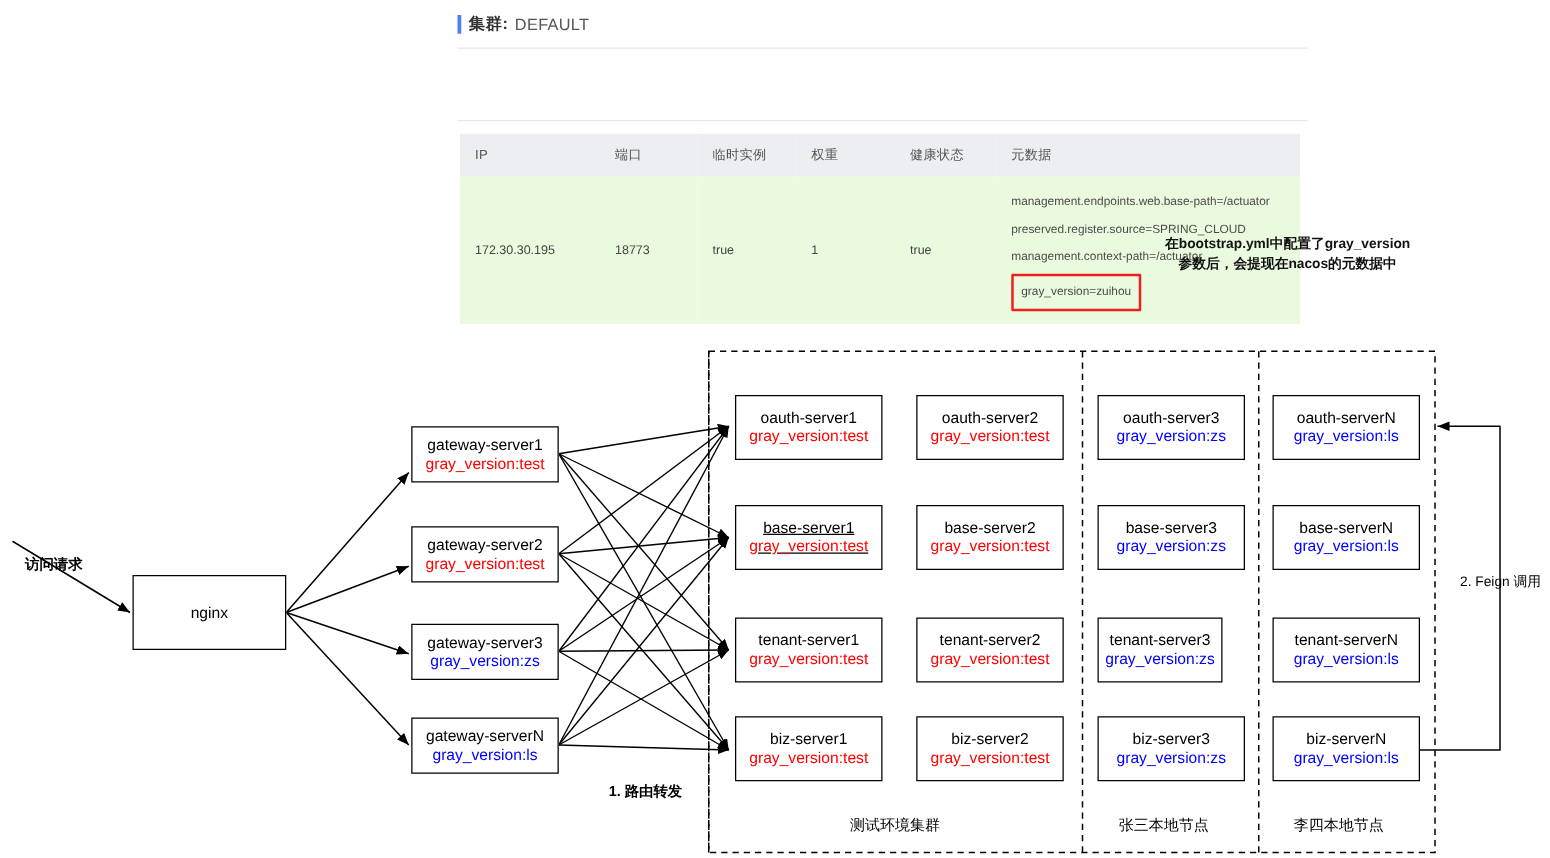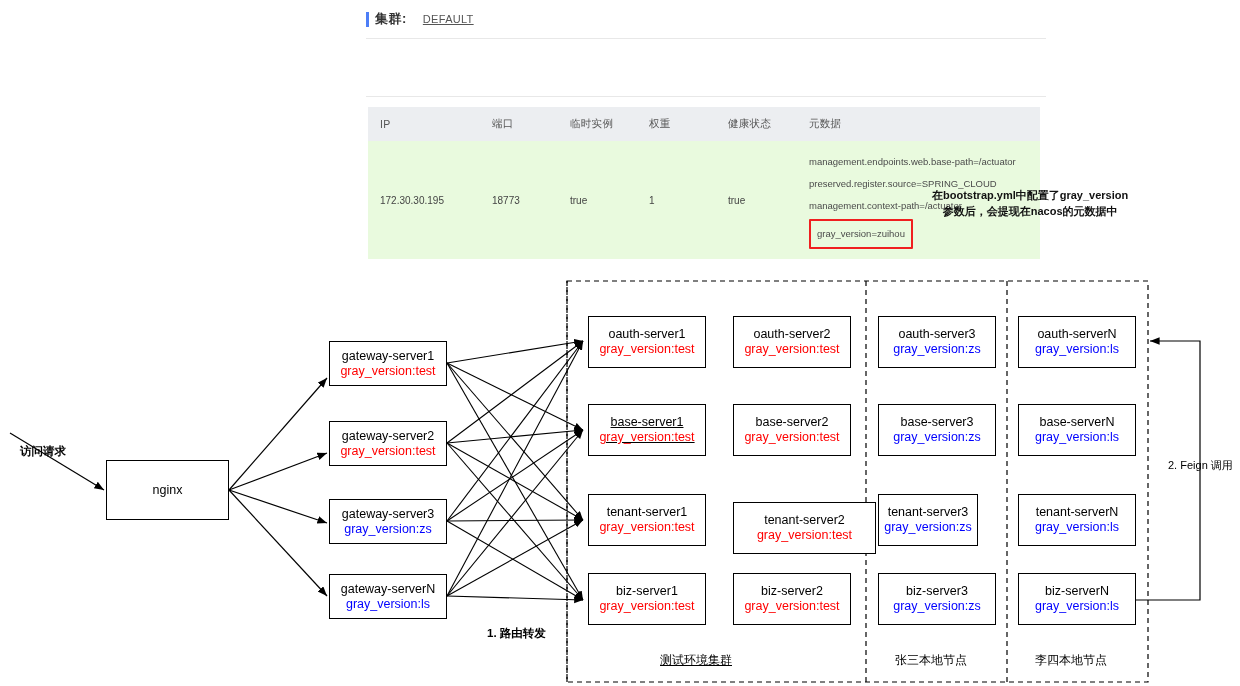--- a/index.html
+++ b/index.html
@@ -7,21 +7,21 @@
     width:1240px;height:686px;
     background:#ffffff;
     font-family:"Liberation Sans","DejaVu Sans",sans-serif;
     position:relative;overflow:hidden;
   }
   
   #nacos-panel{position:absolute;left:366px;top:0;width:680px;height:250px;}
   .panel-title{position:absolute;left:0;top:10px;display:flex;align-items:center;}
   .title-bar{width:3px;height:15px;background:#4d7ef7;margin-right:6px;}
   .title-cn{font-size:13px;color:#333;font-weight:bold;letter-spacing:.5px;}
-  .title-val{font-size:11px;color:#555;margin-left:16px;letter-spacing:.3px;text-decoration:underline;}
+  .title-val{font-size:13px;color:#555;margin-left:5px;letter-spacing:.3px;}
   .panel-rule{position:absolute;left:0;top:38px;width:680px;height:1px;background:#e8e8e8;}
   .filter-row{position:absolute;left:14px;top:54px;display:flex;align-items:center;gap:10px;}
   .fld{width:120px;height:19px;border:1px solid #d9d9d9;border-radius:2px;background:#fff;
        font-size:10px;color:#333;padding:0 5px;box-sizing:border-box;outline:none;}
   .fld::placeholder{color:#bbb;}
   .srch-btn{width:15px;height:18px;background:#4d7ef7;border:1px solid #dcdfe6;border-radius:2px;cursor:pointer;}
   .panel-rule2{position:absolute;left:0;top:96px;width:680px;height:1px;background:#e8e8e8;}
   
   #inst-table{position:absolute;left:2px;top:107px;width:672px;border-collapse:collapse;table-layout:fixed;}
   #inst-table th{background:#eceef1;color:#555;font-size:10.5px;font-weight:normal;
@@ -197,21 +197,21 @@
   </div>
 
   <div class="node" style="left:733px;top:58px;width:118px;height:52px;">
     <div class="n1">oauth-server2</div>
     <div class="n2 v-test">gray_version:test</div>
   </div>
   <div class="node" style="left:733px;top:146px;width:118px;height:52px;">
     <div class="n1">base-server2</div>
     <div class="n2 v-test">gray_version:test</div>
   </div>
-  <div class="node" style="left:733px;top:236px;width:143px;height:52px;margin-top:8px;">
+  <div class="node" style="left:733px;top:236px;width:118px;height:52px;">
     <div class="n1">tenant-server2</div>
     <div class="n2 v-test">gray_version:test</div>
   </div>
   <div class="node" style="left:733px;top:315px;width:118px;height:52px;">
     <div class="n1">biz-server2</div>
     <div class="n2 v-test">gray_version:test</div>
   </div>
 
   <div class="node" style="left:878px;top:58px;width:118px;height:52px;">
     <div class="n1">oauth-server3</div>
@@ -240,16 +240,16 @@
   </div>
   <div class="node" style="left:1018px;top:236px;width:118px;height:52px;">
     <div class="n1">tenant-serverN</div>
     <div class="n2 v-blue">gray_version:ls</div>
   </div>
   <div class="node" style="left:1018px;top:315px;width:118px;height:52px;">
     <div class="n1">biz-serverN</div>
     <div class="n2 v-blue">gray_version:ls</div>
   </div>
 
-  <div class="dlabel" style="left:660px;top:394px;text-decoration:underline;">测试环境集群</div>
+  <div class="dlabel" style="left:680px;top:394px;">测试环境集群</div>
   <div class="dlabel" style="left:895px;top:394px;">张三本地节点</div>
   <div class="dlabel" style="left:1035px;top:394px;">李四本地节点</div>
 </div>
 
 </body></html>

